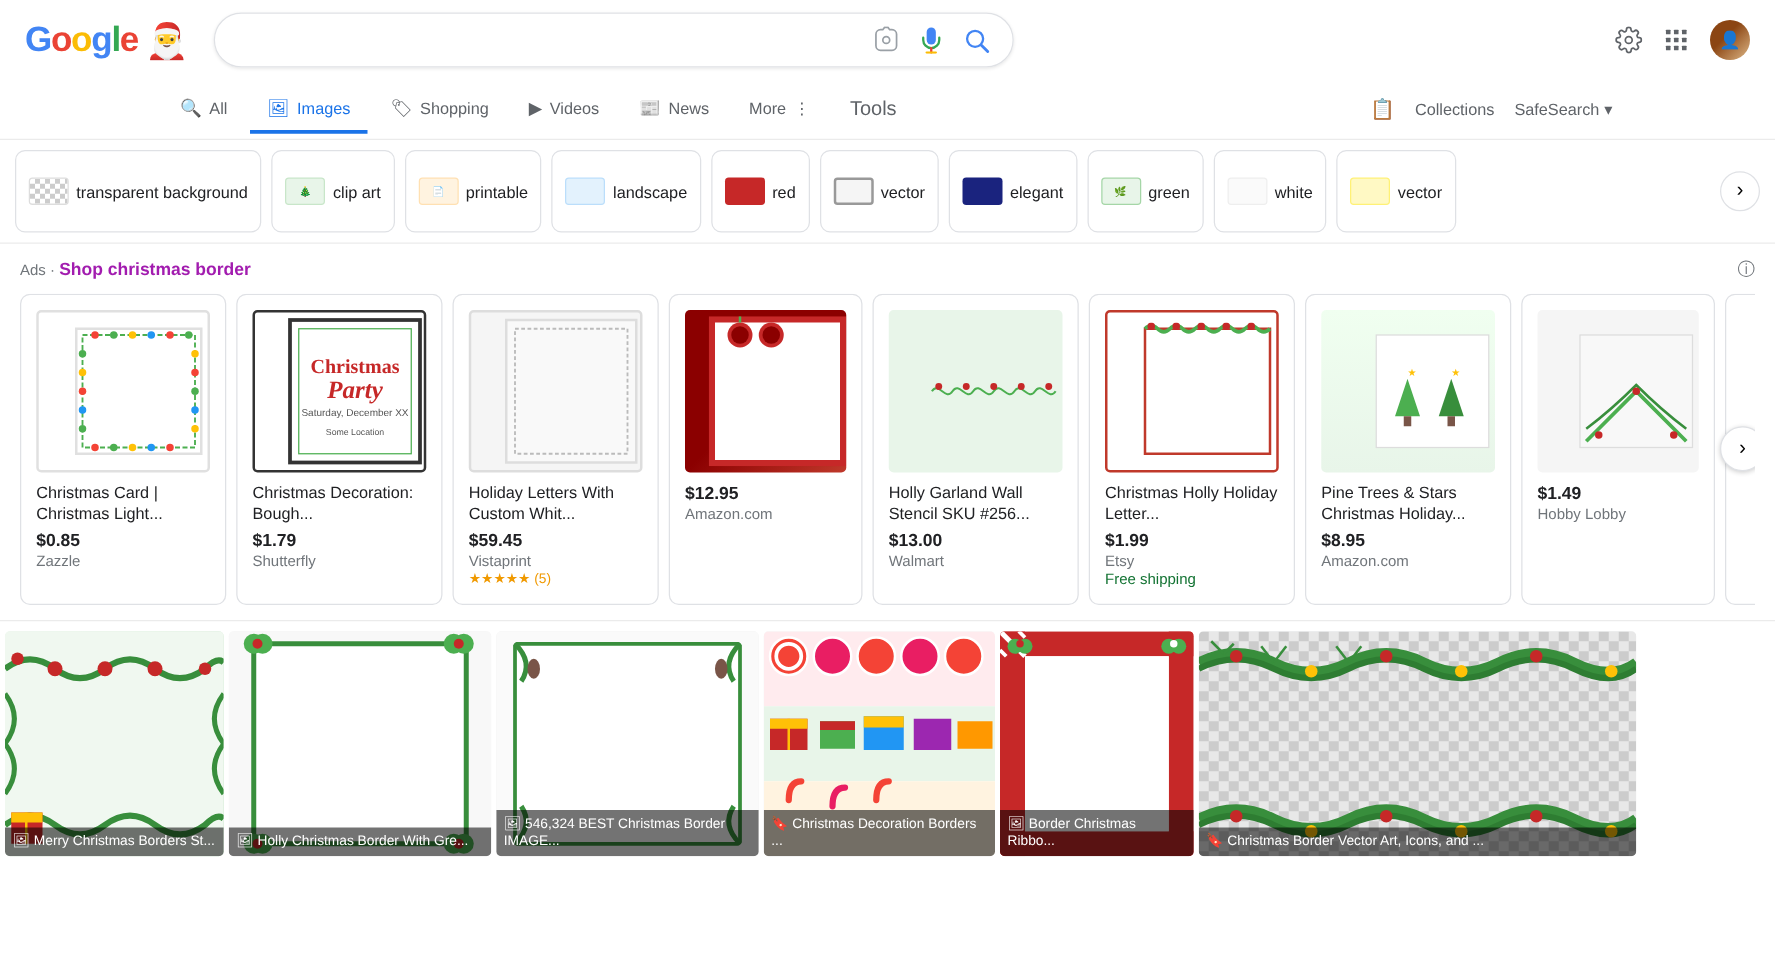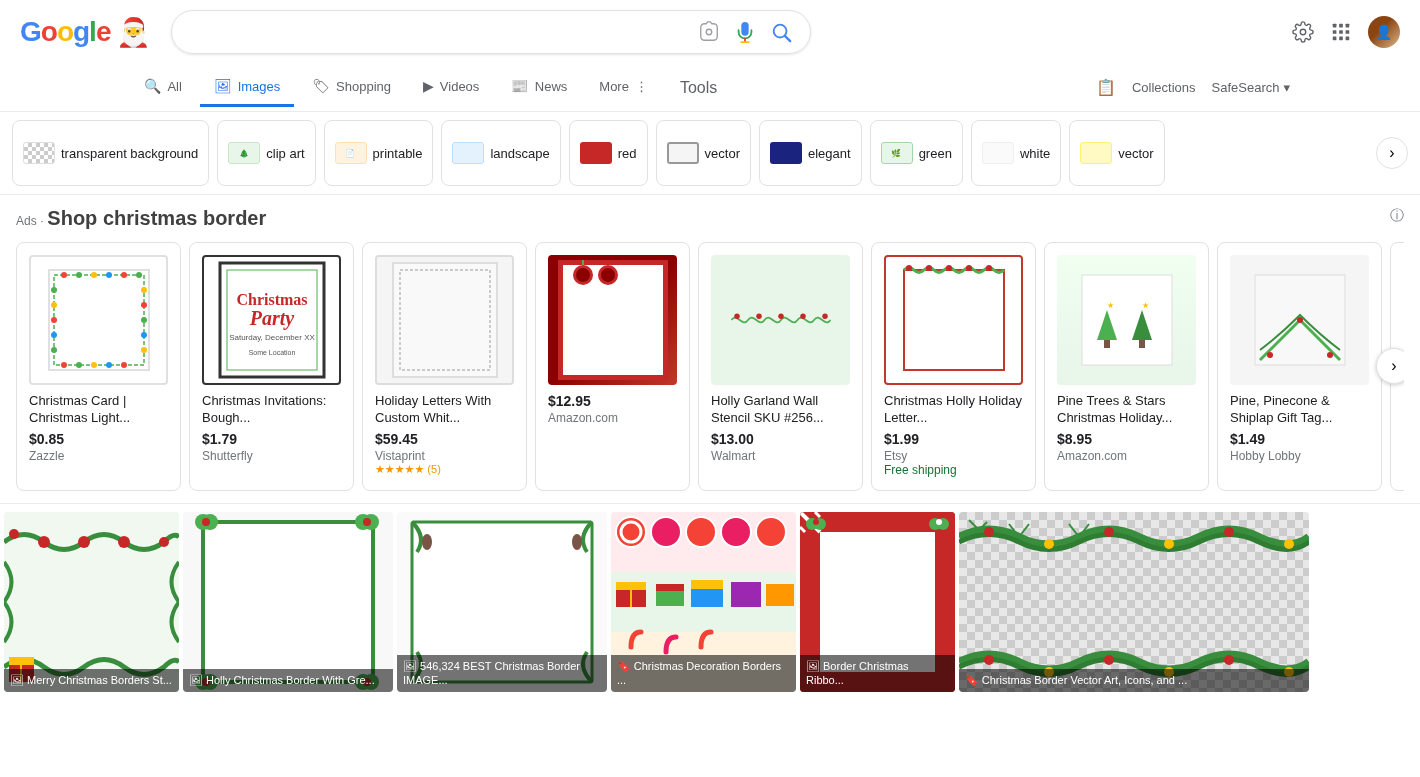--- a/index.html
+++ b/index.html
@@ -185,21 +185,21 @@
     
     #ads-section {
       padding: 12px 16px;
       border-bottom: 1px solid #ebebeb;
     }
     .ads-header {
       font-size: 12px;
       color: #70757a;
       margin-bottom: 12px;
     }
-    .ads-header strong { color: #404040; font-size: 20px; font-weight: 600; }
+    .ads-header strong { color: #a21caf; font-size: 14px; font-weight: 600; }
     .info-icon {
       float: right;
       color: #70757a;
       font-size: 14px;
       cursor: pointer;
     }
 
     .products-row {
       display: flex;
       gap: 8px;
@@ -215,21 +215,21 @@
       flex-shrink: 0;
       cursor: pointer;
       position: relative;
     }
     .product-img {
       width: 100%;
       height: 130px;
       background: #f8f9fa;
       border-radius: 4px;
       margin-bottom: 8px;
-      display: flex; align-items: center; justify-content: center;
+      display: flex; align-items: center; justify-content: flex-end;
       overflow: hidden;
       font-size: 11px; color: #999;
     }
     .product-title {
       font-size: 13px;
       color: #202124;
       line-height: 1.3;
       margin-bottom: 4px;
       display: -webkit-box;
       -webkit-line-clamp: 2;
@@ -514,21 +514,21 @@
       <div class="product-img prod-img-2">
         <svg width="110" height="120" viewBox="0 0 110 120">
           <rect x="3" y="3" width="104" height="114" fill="white" stroke="#333" stroke-width="3"></rect>
           <rect x="10" y="10" width="90" height="100" fill="none" stroke="#4CAF50" stroke-width="1"></rect>
           <text x="55" y="45" text-anchor="middle" font-size="16" font-weight="bold" fill="#c62828" font-family="serif">Christmas</text>
           <text x="55" y="65" text-anchor="middle" font-size="20" font-weight="bold" fill="#c62828" font-family="serif" font-style="italic">Party</text>
           <text x="55" y="80" text-anchor="middle" font-size="8" fill="#555">Saturday, December XX</text>
           <text x="55" y="95" text-anchor="middle" font-size="7" fill="#555">Some Location</text>
         </svg>
       </div>
-      <div class="product-title">Christmas Invitations: Bough...</div>
+      <div class="product-title">Christmas Decoration: Bough...</div>
       <div class="product-price">$1.79</div>
       <div class="product-store">Shutterfly</div>
     </div>
 
     <div class="product-card">
       <div class="product-img prod-img-3">
         <svg width="110" height="120" viewBox="0 0 110 120">
           <rect x="3" y="3" width="104" height="114" fill="#f9f9f9" stroke="#ddd" stroke-width="2"></rect>
           <rect x="10" y="10" width="90" height="100" fill="none" stroke="#bbb" stroke-width="1.5" stroke-dasharray="3,2"></rect>
         </svg>
@@ -613,21 +613,20 @@
         <svg width="100" height="100" viewBox="0 0 100 100">
           <rect x="5" y="5" width="90" height="90" fill="#f8f8f8" stroke="#ddd" stroke-width="1"></rect>
 
           <path d="M10,90 Q30,70 50,50 Q70,70 90,90" stroke="#4CAF50" stroke-width="3" fill="none"></path>
           <path d="M10,80 Q30,65 50,45 Q70,65 90,80" stroke="#388E3C" stroke-width="2" fill="none"></path>
           <circle cx="20" cy="85" r="3" fill="#c62828"></circle>
           <circle cx="50" cy="50" r="3" fill="#c62828"></circle>
           <circle cx="80" cy="85" r="3" fill="#c62828"></circle>
         </svg>
       </div>
-      <div class="product-title">Pine, Pinecone &amp; Shiplap Gift Tag...</div>
       <div class="product-price">$1.49</div>
       <div class="product-store">Hobby Lobby</div>
     </div>
 
     <div class="product-card" style="max-width:100px; overflow:hidden;">
       
       
       
       
       

